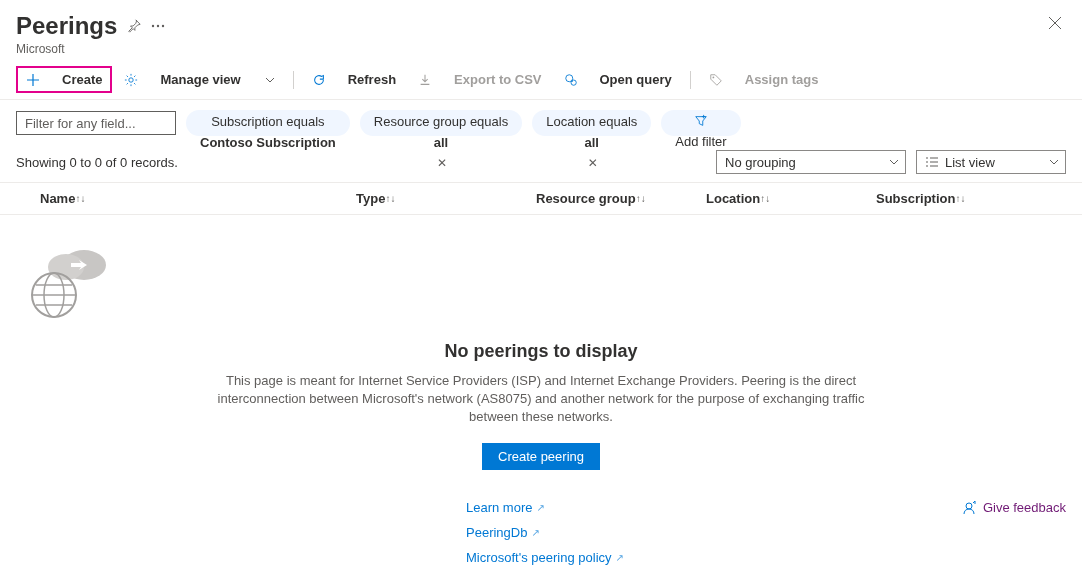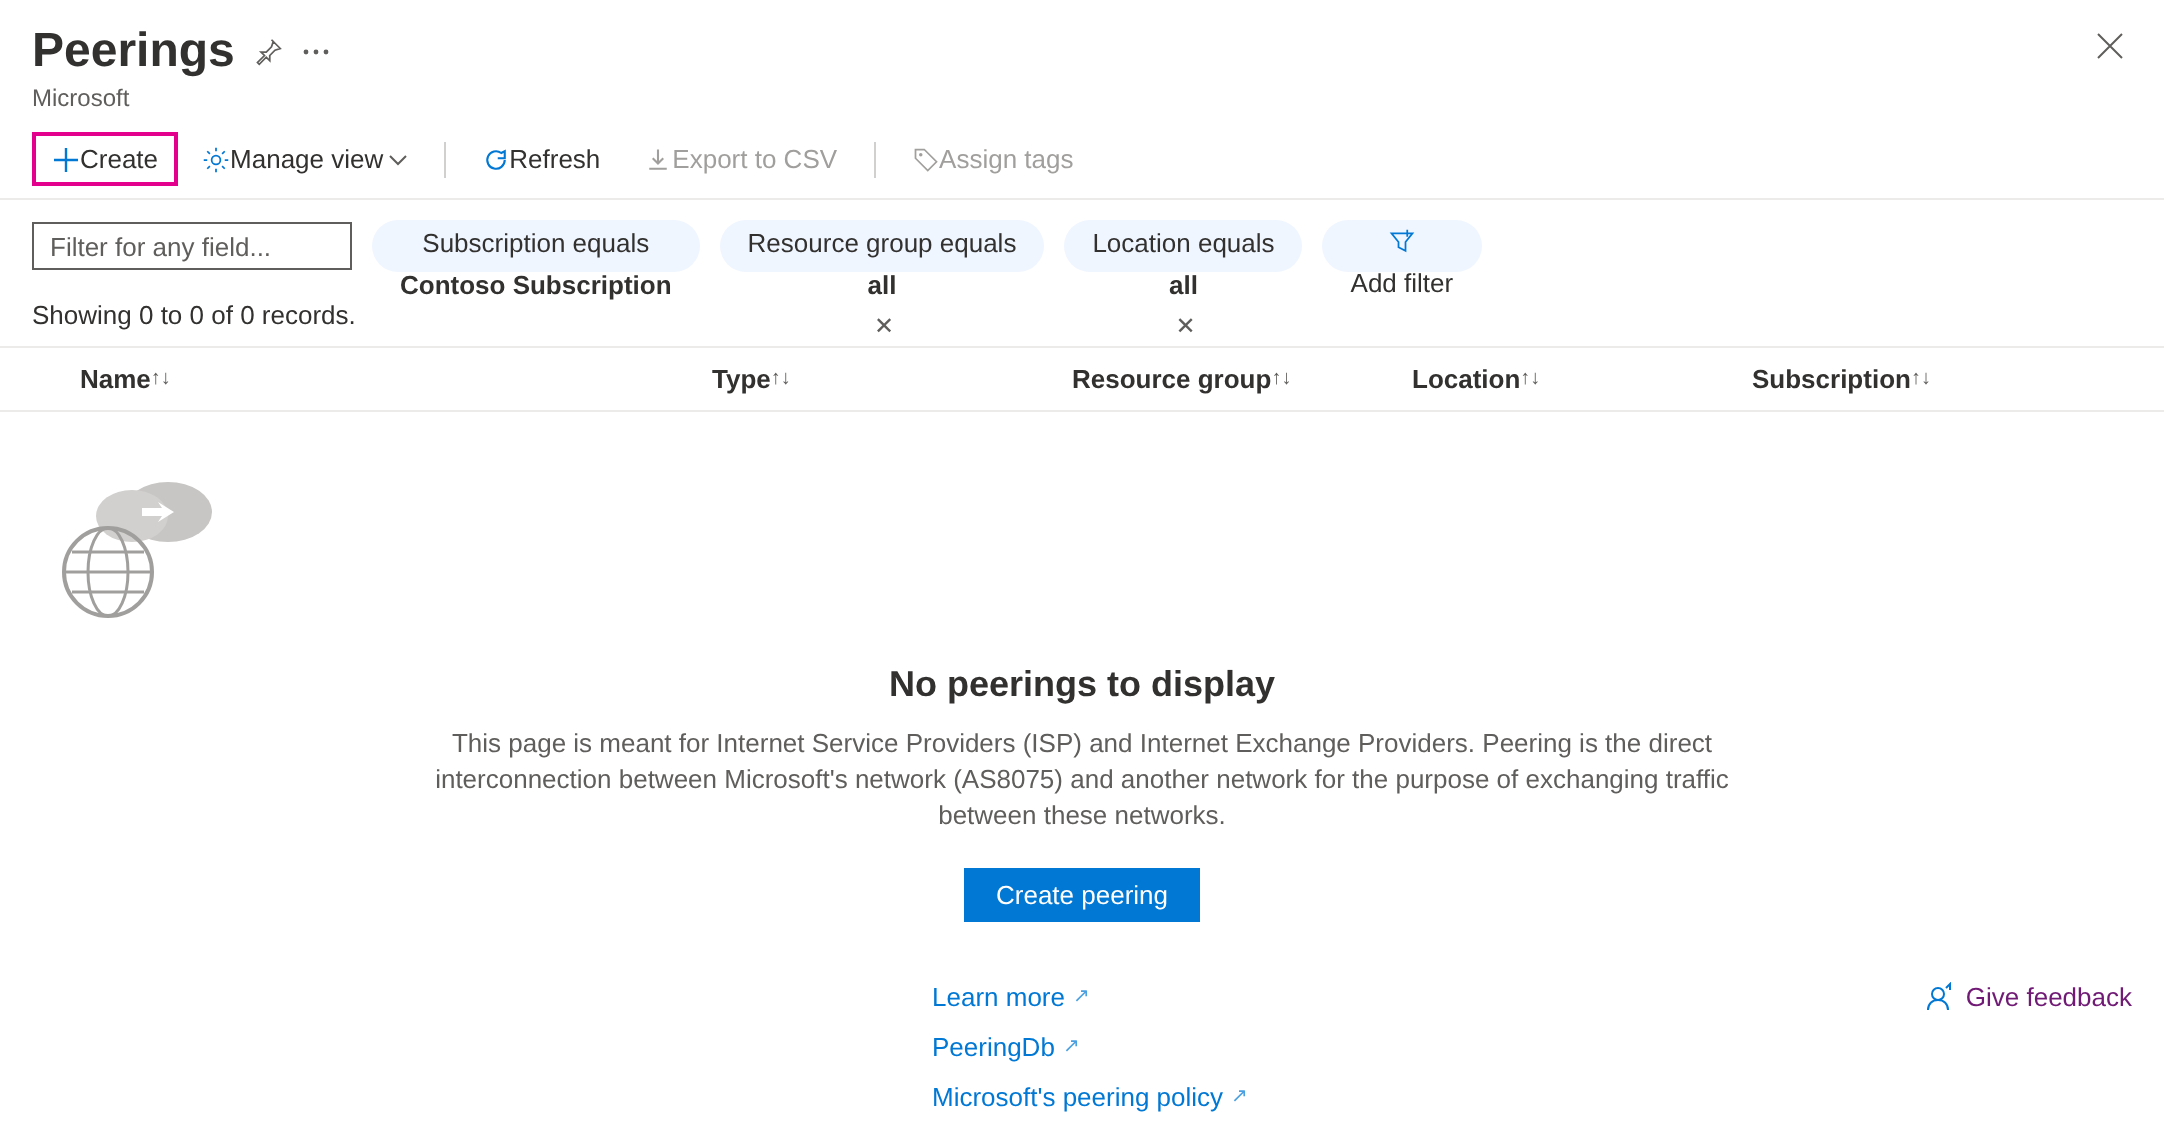--- a/index.html
+++ b/index.html
@@ -4,21 +4,21 @@
 <style>
 * { box-sizing: border-box; margin: 0; padding: 0; font-family: "Segoe UI", -apple-system, sans-serif; }
 body { background: #fff; color: #323130; font-size: 13px; width: 1082px; height: 570px; overflow: hidden; position: relative; }
 .header { padding: 12px 16px 4px 16px; position: relative; }
 .title-row { display: flex; align-items: center; gap: 10px; }
 .title { font-size: 24px; font-weight: 600; color: #323130; }
 .pin-icon, .more-icon { color: #605e5c; cursor: pointer; display: inline-flex; align-items: center; }
 .close-btn { position: absolute; right: 16px; top: 12px; font-size: 16px; color: #605e5c; cursor: pointer; padding: 4px; }
 .subtitle { font-size: 12px; color: #605e5c; margin-top: 2px; }
 .toolbar { display: flex; align-items: center; gap: 2px; padding: 6px 16px; border-bottom: 1px solid #edebe9; }
-.toolbar-btn { display: flex; align-items: center; gap: 0; padding: 6px 10px; background: transparent; border: none; font-size: 13px; color: #323130; cursor: pointer; }
+.toolbar-btn { display: flex; align-items: center; gap: 22px; padding: 6px 10px; background: transparent; border: none; font-size: 13px; color: #323130; cursor: pointer; font-weight: bold; }
 .toolbar-btn.highlighted { border: 2px solid #e3008c; padding: 4px 8px; }
 .toolbar-btn.disabled { color: #a19f9d; }
 .toolbar-btn .icon { display: inline-flex; color: #0078d4; }
 .toolbar-btn.disabled .icon { color: #a19f9d; }
 .toolbar-chevron { color: #605e5c; margin-left: 2px; }
 .toolbar-divider { width: 1px; height: 18px; background: #d2d0ce; margin: 0 6px; }
 .filter-row { display: flex; align-items: center; gap: 10px; padding: 10px 16px; flex-wrap: wrap; }
 .filter-input { border: 1px solid #605e5c; padding: 4px 8px; font-size: 13px; width: 160px; height: 24px; }
 .filter-input::placeholder { color: #605e5c; }
 .pill { background: #f0f6ff; border-radius: 24px; padding: 4px 14px; font-size: 13px; color: #323130; display: flex; align-items: center; gap: 6px; cursor: pointer; height: 26px; flex-direction: column; }
@@ -111,20 +111,30 @@
     <span>Refresh</span>
   </button>
   <button class="toolbar-btn disabled">
     <span class="icon">
         <svg width="14" height="14" viewBox="0 0 16 16">
           <path d="M8 2v8m-3-3l3 3 3-3M3 13h10" fill="none" stroke="#a19f9d" stroke-width="1.2"></path>
         </svg>
       </span>
     <span>Export to CSV</span>
   </button>
+  <button class="toolbar-btn">
+    <span class="icon">
+        <svg width="14" height="14" viewBox="0 0 16 16">
+          <circle cx="6" cy="6" r="4" fill="none" stroke="#0078d4"></circle>
+          <circle cx="11" cy="11" r="3" fill="none" stroke="#0078d4"></circle>
+          <path d="M9 9l1 1" stroke="#0078d4"></path>
+        </svg>
+      </span>
+    <span>Open query</span>
+  </button>
   <span class="toolbar-divider"></span>
   <button class="toolbar-btn disabled">
     <span class="icon">
         <svg width="14" height="14" viewBox="0 0 16 16">
           <path d="M2 2h5l7 7-5 5-7-7V2z" fill="none" stroke="#a19f9d"></path>
           <circle cx="5" cy="5" r="1" fill="#a19f9d"></circle>
         </svg>
       </span>
     <span>Assign tags</span>
   </button>
@@ -151,20 +161,43 @@
         <svg width="14" height="14" viewBox="0 0 16 16">
           <path d="M2 3h12l-4 5v5l-4-2V8L2 3zM11 1v4M9 3h4" fill="none" stroke="#0078d4"></path>
         </svg>
       </span>
     <span>Add filter</span>
   </div>
 </div>
 
 <div class="summary-row">
   <div class="record-count">Showing 0 to 0 of 0 records.</div>
+  <div class="view-controls">
+    <div class="select-box grouping">
+      <span>No grouping</span>
+      <span class="select-chevron">
+          <svg width="10" height="6" viewBox="0 0 10 6">
+            <path d="M1 1l4 4 4-4" fill="none" stroke="#605e5c"></path>
+          </svg>
+        </span>
+    </div>
+    <div class="select-box view">
+      <span>
+          <svg width="14" height="12" viewBox="0 0 14 12">
+            <path d="M1 2h2M5 2h8M1 6h2M5 6h8M1 10h2M5 10h8" stroke="#605e5c" stroke-width="1.2"></path>
+          </svg>
+        </span>
+      <span>List view</span>
+      <span class="select-chevron">
+          <svg width="10" height="6" viewBox="0 0 10 6">
+            <path d="M1 1l4 4 4-4" fill="none" stroke="#605e5c"></path>
+          </svg>
+        </span>
+    </div>
+  </div>
 </div>
 
 <div class="table-header">
   <div class="th th-name">
       <span>Name</span>
       <span class="sort-arrows">↑↓</span>
     </div>
   <div class="th th-type">
       <span>Type</span>
       <span class="sort-arrows">↑↓</span>

